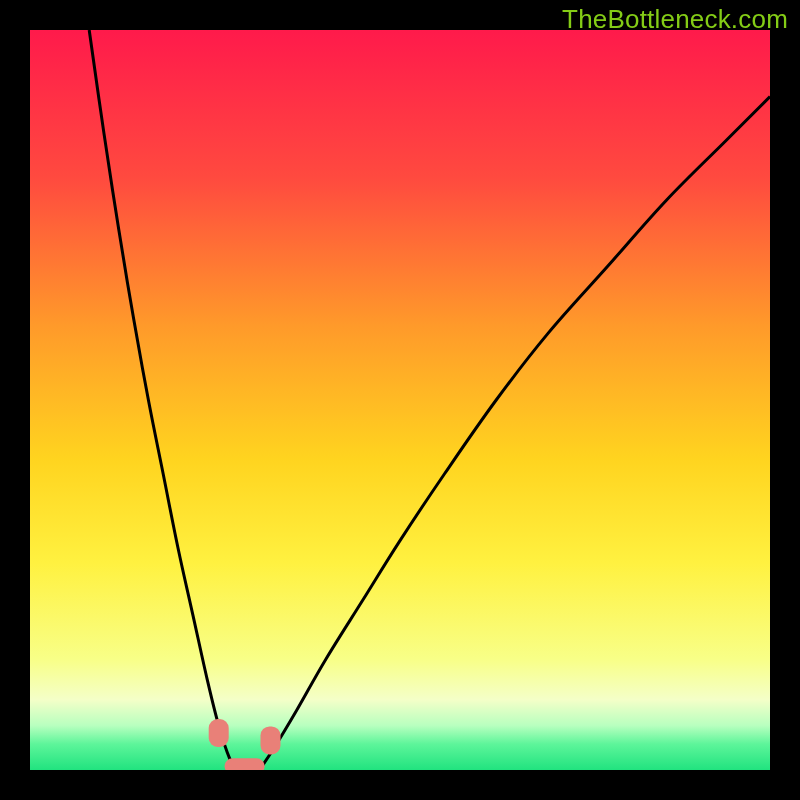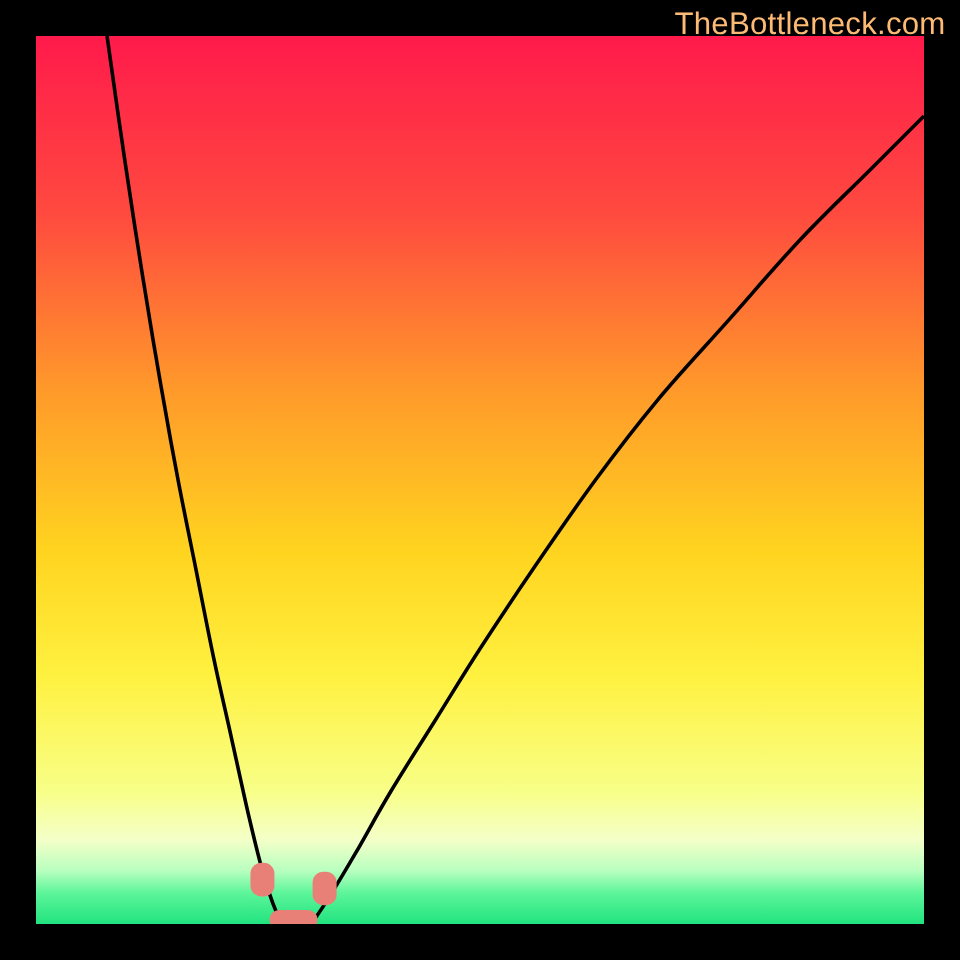--- a/index.html
+++ b/index.html
@@ -29,21 +29,21 @@
   .gradient {
     position: absolute;
     left: 0; top: 0;
     width: 100%;
     height: 100%;
   }
   .watermark {
     position: absolute;
     top: 4px;
     right: 12px;
-    color: #fdba74;
+    color: #84cc16;
     font-size: 26px;
     letter-spacing: 0.2px;
     font-weight: 500;
   }
   svg.curves {
     position: absolute;
     left: 0; top: 0;
     width: 100%;
     height: 100%;
   }

